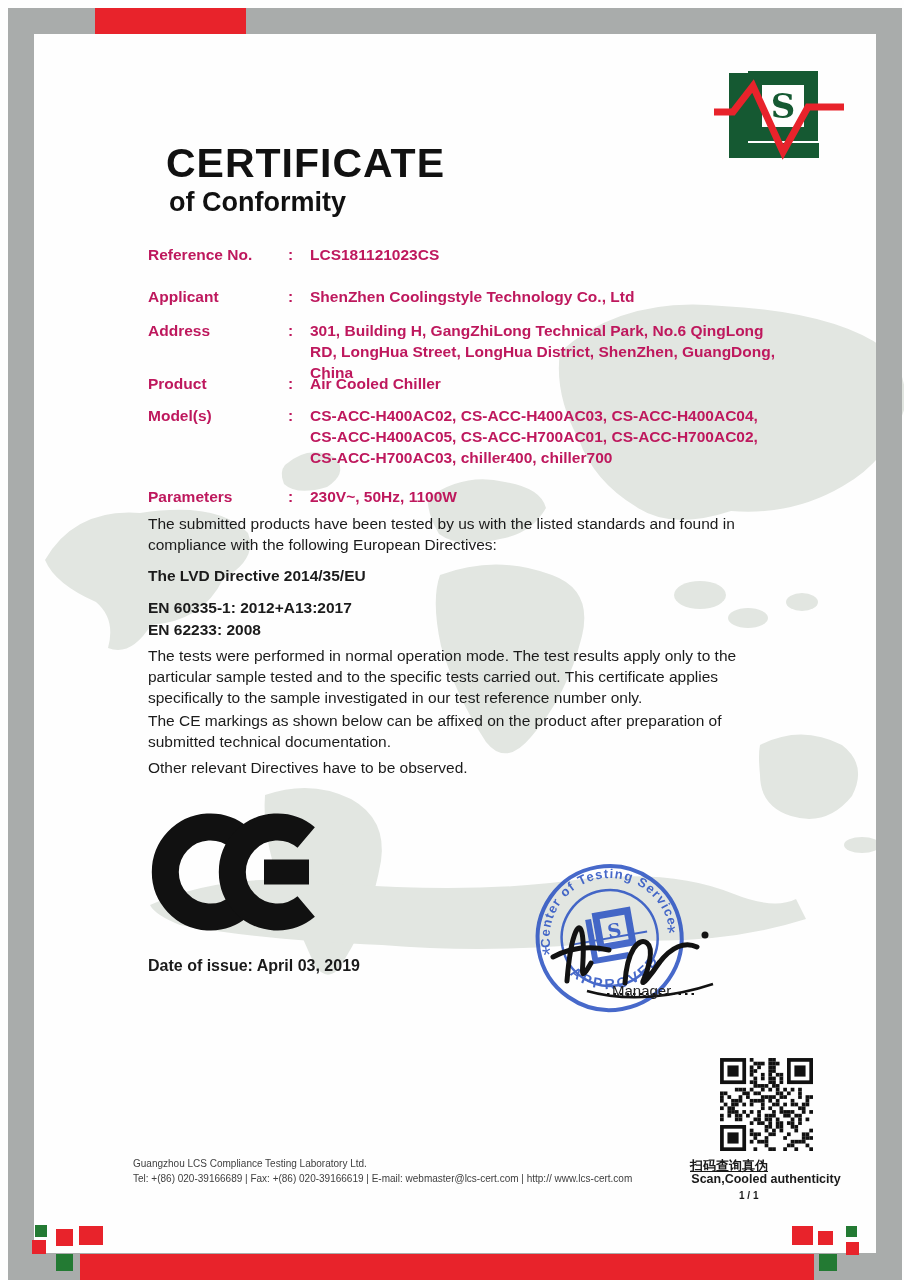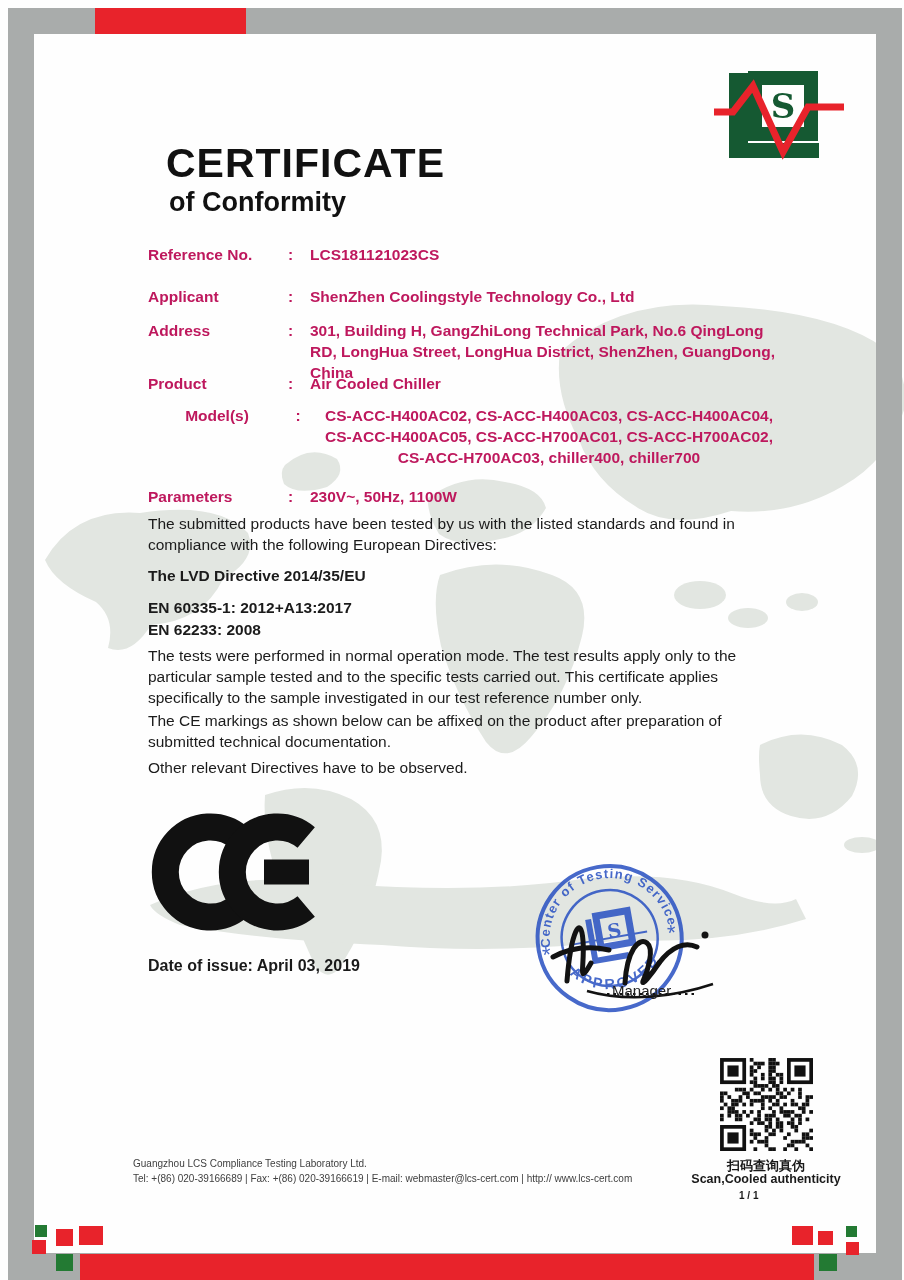--- a/index.html
+++ b/index.html
@@ -11,21 +11,21 @@
   .red{background:#e8232b;}
   .pxgreen{background:#237a33;}
   
   .title1{font-size:41px;font-weight:700;letter-spacing:1px;color:#111;}
   .title2{font-size:27px;font-weight:700;color:#111;}
   .fieldrow{display:grid;grid-template-columns:138px 20px 1fr;column-gap:2px;
             font-size:15.5px;font-weight:700;color:#be185d;line-height:21px;width:640px;}
   .para{font-size:15.5px;line-height:21px;color:#1b1b1b;width:625px;}
   .parab{font-weight:700;}
   .footer{font-size:10px;line-height:14.5px;color:#404040;}
-  .qrcap-zh{font-size:13px;font-weight:700;text-align:center;}
+  .qrcap-zh{font-size:13px;font-weight:700;text-decoration:underline;}
   .qrcap-en{font-size:12.5px;font-weight:700;text-align:center;}
   .pageno{font-size:10px;font-weight:700;}
   .datebold{font-size:16px;font-weight:700;text-align:right;}
   .mgr{font-size:15px;color:#222;}
   svg text{font-family:"Liberation Sans",sans-serif;}
   .serifS{font-family:"DejaVu Serif",serif;font-weight:700;}
 </style>
 </head>
 <body>
 
@@ -94,21 +94,21 @@
   <div class="abs fieldrow" style="left:148px;top:320px;">
     <span>Address</span>
     <span>:</span>
     <span>301, Building H, GangZhiLong Technical Park, No.6 QingLong RD, LongHua Street, LongHua District, ShenZhen, GuangDong, China</span>
   </div>
   <div class="abs fieldrow" style="left:148px;top:373px;">
     <span>Product</span>
     <span>:</span>
     <span>Air Cooled Chiller</span>
   </div>
-  <div class="abs fieldrow" style="left:148px;top:405px;text-align:center;">
+  <div class="abs fieldrow" style="left:148px;top:405px;">
     <span>Model(s)</span>
     <span>:</span>
     <span>CS-ACC-H400AC02, CS-ACC-H400AC03, CS-ACC-H400AC04, CS-ACC-H400AC05, CS-ACC-H700AC01, CS-ACC-H700AC02, CS-ACC-H700AC03, chiller400, chiller700</span>
   </div>
   <div class="abs fieldrow" style="left:148px;top:486px;">
     <span>Parameters</span>
     <span>:</span>
     <span>230V~, 50Hz, 1100W</span>
   </div>
 

